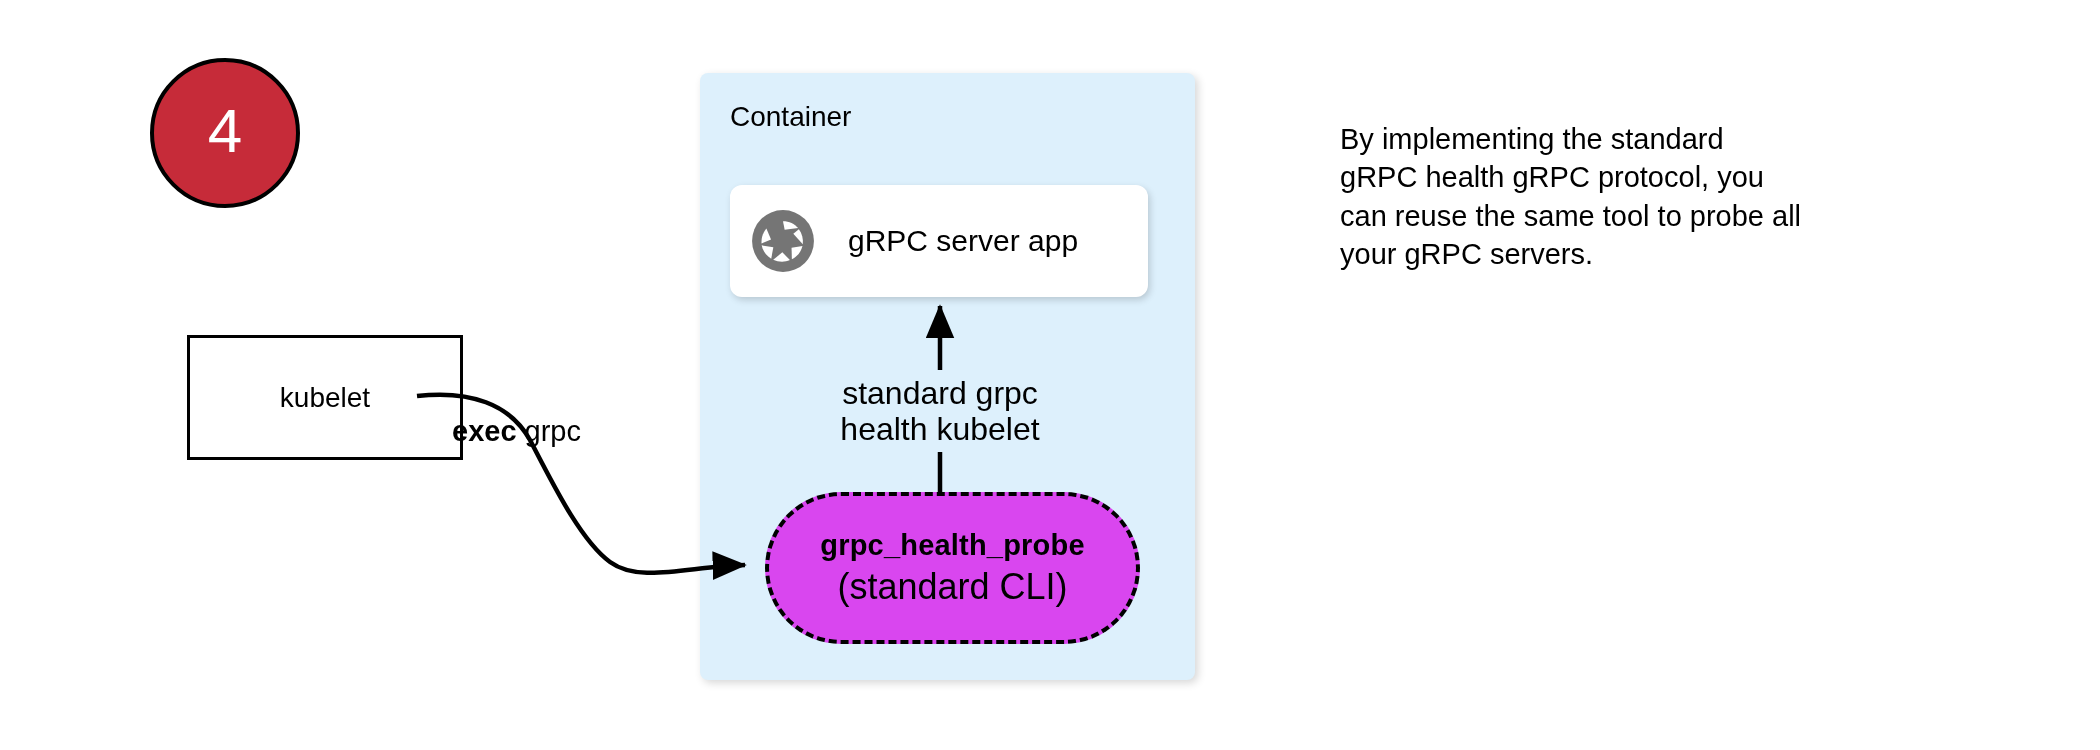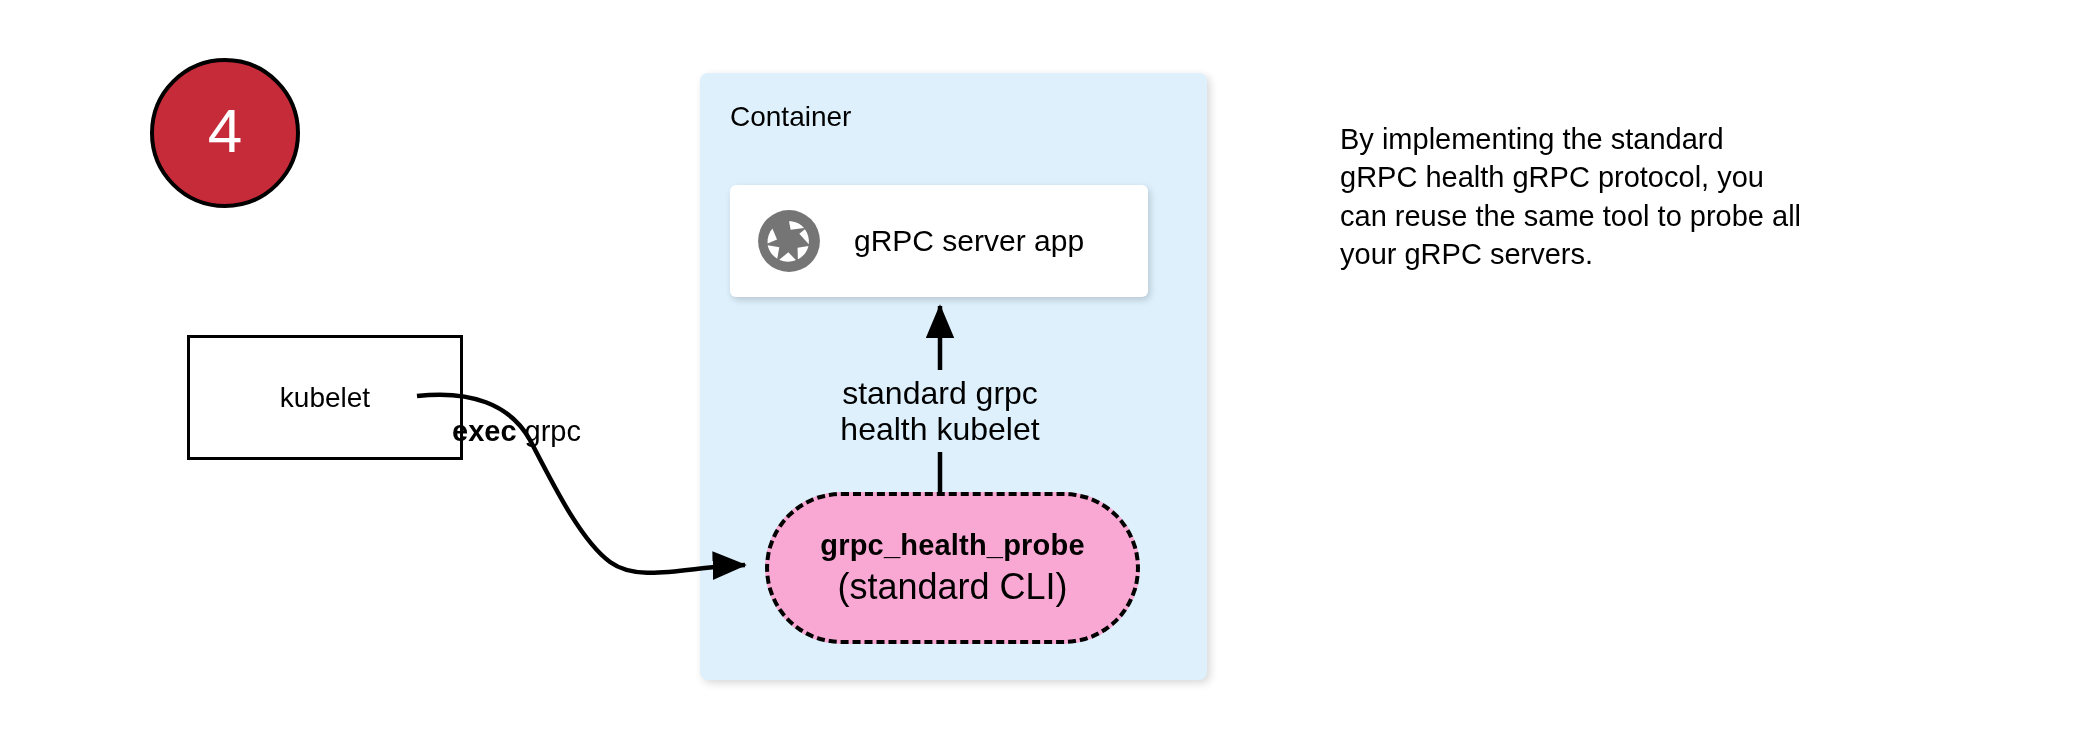--- a/index.html
+++ b/index.html
@@ -56,53 +56,52 @@
   .kubelet-label { font-size: 28px; }
 
   
   .container-panel {
     position: absolute;
     left: 700px; top: 73px;
     width: 495px; height: 607px;
     background: #ddf0fc;
     border-radius: 8px;
     box-shadow: 3px 3px 9px rgba(0,0,0,0.16);
-    padding-left: 12px;
   }
   .container-title {
     position: absolute;
     left: 30px; top: 28px;
     font-size: 28px;
   }
 
   
   .server-card {
     position: absolute;
     left: 730px; top: 185px;
     width: 418px; height: 112px;
     background: #ffffff;
-    border-radius: 6px;
+    border-radius: 12px;
     box-shadow: 2px 3px 7px rgba(0,0,0,0.17);
     display: flex;
     align-items: center;
-    padding-left: 26px;
+    padding-left: 20px;
     box-sizing: border-box;
   }
   .grpc-icon { width: 66px; height: 66px; flex: 0 0 auto; }
   .server-card-label {
     font-size: 30px;
     margin-left: 32px;
   }
 
   
   .probe-pill {
     position: absolute;
     left: 765px; top: 492px;
     width: 375px; height: 152px;
-    background: #f9a8d4;
+    background: #d946ef;
     border: 4px dashed #000000;
     border-radius: 76px;
     box-sizing: border-box;
     display: flex;
     flex-direction: column;
     align-items: center;
     justify-content: center;
   }
   .probe-pill-title {
     font-size: 29px;

